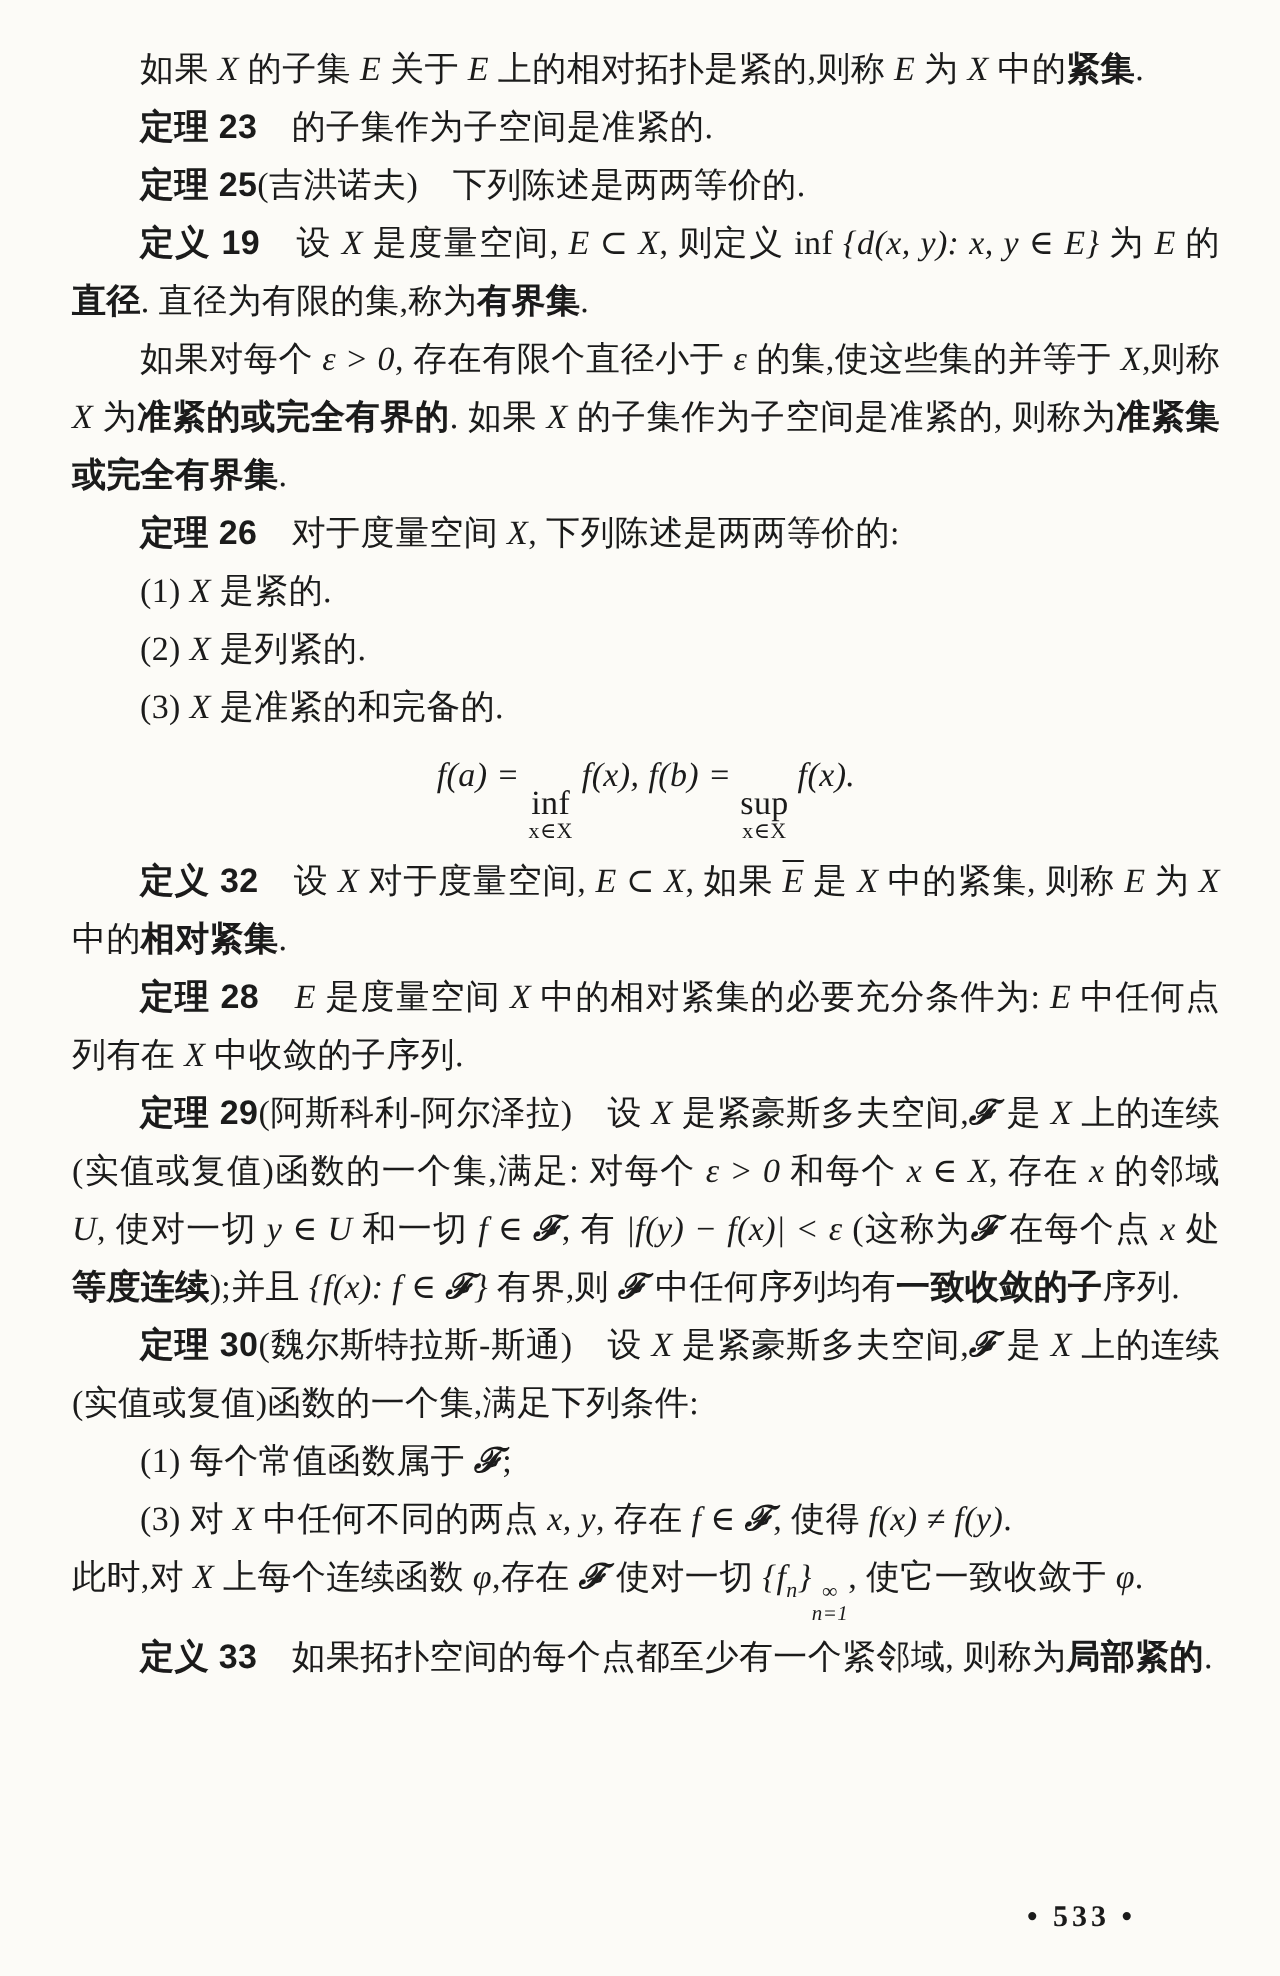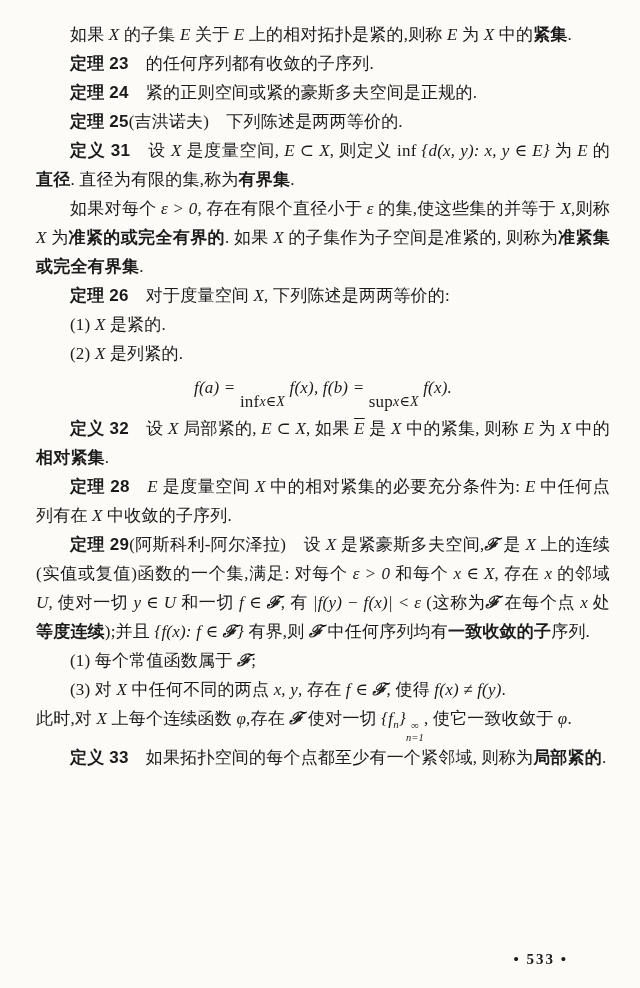--- a/index.html
+++ b/index.html
@@ -31,62 +31,63 @@
   }
   .b{
     font-weight:700;
     font-family:"Liberation Sans","DejaVu Sans",sans-serif;
   }
   .i{font-style:italic;}
   .scr{font-style:italic;font-weight:600;}
   .over{text-decoration:overline;}
   sub,sup{font-size:11px;line-height:0;}
   .limop{
-    display:inline-flex;flex-direction:row;align-items:center;
+    display:inline-flex;flex-direction:column;align-items:center;
     vertical-align:-0.85em;line-height:1.05;
   }
   .limop .op{font-size:17px;font-style:normal;}
-  .limop .under{font-size:14px;font-style:italic;}
+  .limop .under{font-size:11px;}
   .stk{
     display:inline-flex;flex-direction:column;align-items:center;
     vertical-align:-0.45em;line-height:1.1;font-size:10.5px;font-style:italic;
   }
   .page-number{
     position:absolute;
     right:72px;bottom:20px;
     font-size:15px;
     font-weight:700;
     letter-spacing:2px;
     margin-top:28px;
   }
 </style>
 </head>
 <body>
 
 <div class="page">
   <div>
       <p class="para indent"><span>如果 </span><span class="i">X</span><span> 的子集 </span><span class="i">E</span><span> 关于 </span><span class="i">E</span><span> 上的相对拓扑是紧的,则称 </span><span class="i">E</span><span> 为 </span><span class="i">X</span><span> 中的</span><span class="b">紧集</span><span>.</span></p>
-      <p class="para indent"><span class="b">定理 23</span><span>　的任何序列都有收敛的子序列.</span></p>
-      <p class="para indent"><span class="b">定理 24</span><span>　紧的正则空间或紧的豪斯多夫空间是正规的.</span></p>
+      <p class="para indent"><span class="b">定理 23</span><span>　的子集作为子空间是准紧的.</span></p>
       <p class="para indent"><span class="b">定理 25</span><span>(吉洪诺夫)　下列陈述是两两等价的.</span></p>
-      <p class="para indent"><span class="b">定义 31</span><span>　设 </span><span class="i">X</span><span> 是度量空间, </span><span class="i">E ⊂ X</span><span>, 则定义 inf </span><span class="i">{d(x, y): x, y ∈ E}</span><span> 为 </span><span class="i">E</span><span> 的</span><span class="b">直径</span><span>. 直径为有限的集,称为</span><span class="b">有界集</span><span>.</span></p>
+      <p class="para indent"><span class="b">定义 19</span><span>　设 </span><span class="i">X</span><span> 是度量空间, </span><span class="i">E ⊂ X</span><span>, 则定义 inf </span><span class="i">{d(x, y): x, y ∈ E}</span><span> 为 </span><span class="i">E</span><span> 的</span><span class="b">直径</span><span>. 直径为有限的集,称为</span><span class="b">有界集</span><span>.</span></p>
       <p class="para indent"><span>如果对每个 </span><span class="i">ε &gt; 0</span><span>, 存在有限个直径小于 </span><span class="i">ε</span><span> 的集,使这些集的并等于 </span><span class="i">X</span><span>,则称 </span><span class="i">X</span><span> 为</span><span class="b">准紧的或完全有界的</span><span>. 如果 </span><span class="i">X</span><span> 的子集作为子空间是准紧的, 则称为</span><span class="b">准紧集或完全有界集</span><span>.</span></p>
       <p class="para indent"><span class="b">定理 26</span><span>　对于度量空间 </span><span class="i">X</span><span>, 下列陈述是两两等价的:</span></p>
       <p class="para indent"><span>(1) </span><span class="i">X</span><span> 是紧的.</span></p>
       <p class="para indent"><span>(2) </span><span class="i">X</span><span> 是列紧的.</span></p>
+      <p class="para indent"><span>(3) </span><span class="i">X</span><span> 是准紧的和完备的.</span></p>
       <p class="para formula"><span class="i">f(a) = </span><span class="limop">
           <span class="op">inf</span>
           <span class="under">x∈X</span>
         </span><span class="i"> f(x),  f(b) = </span><span class="limop">
           <span class="op">sup</span>
           <span class="under">x∈X</span>
         </span><span class="i"> f(x).</span></p>
-      <p class="para indent"><span class="b">定义 32</span><span>　设 </span><span class="i">X</span><span> 局部紧的, </span><span class="i">E ⊂ X</span><span>, 如果 </span><span class="i over">E</span><span> 是 </span><span class="i">X</span><span> 中的紧集, 则称 </span><span class="i">E</span><span> 为 </span><span class="i">X</span><span> 中的</span><span class="b">相对紧集</span><span>.</span></p>
+      <p class="para indent"><span class="b">定义 32</span><span>　设 </span><span class="i">X</span><span> 对于度量空间, </span><span class="i">E ⊂ X</span><span>, 如果 </span><span class="i over">E</span><span> 是 </span><span class="i">X</span><span> 中的紧集, 则称 </span><span class="i">E</span><span> 为 </span><span class="i">X</span><span> 中的</span><span class="b">相对紧集</span><span>.</span></p>
       <p class="para indent"><span class="b">定理 28</span><span>　</span><span class="i">E</span><span> 是度量空间 </span><span class="i">X</span><span> 中的相对紧集的必要充分条件为: </span><span class="i">E</span><span> 中任何点列有在 </span><span class="i">X</span><span> 中收敛的子序列.</span></p>
       <p class="para indent"><span class="b">定理 29</span><span>(阿斯科利-阿尔泽拉)　设 </span><span class="i">X</span><span> 是紧豪斯多夫空间,</span><span class="scr">ℱ</span><span> 是 </span><span class="i">X</span><span> 上的连续(实值或复值)函数的一个集,满足: 对每个 </span><span class="i">ε &gt; 0</span><span> 和每个 </span><span class="i">x ∈ X</span><span>, 存在 </span><span class="i">x</span><span> 的邻域 </span><span class="i">U</span><span>, 使对一切 </span><span class="i">y ∈ U</span><span> 和一切 </span><span class="i">f ∈ </span><span class="scr">ℱ</span><span>, 有 </span><span class="i">|f(y) − f(x)| &lt; ε</span><span> (这称为</span><span class="scr">ℱ</span><span> 在每个点 </span><span class="i">x</span><span> 处</span><span class="b">等度连续</span><span>);并且 </span><span class="i">{f(x): f ∈ </span><span class="scr">ℱ</span><span class="i">}</span><span> 有界,则 </span><span class="scr">ℱ</span><span> 中任何序列均有</span><span class="b">一致收敛的子</span><span>序列.</span></p>
+      <p class="para indent"><span class="b">定理 30</span><span>(魏尔斯特拉斯-斯通)　设 </span><span class="i">X</span><span> 是紧豪斯多夫空间,</span><span class="scr">ℱ</span><span> 是 </span><span class="i">X</span><span> 上的连续(实值或复值)函数的一个集,满足下列条件:</span></p>
       <p class="para indent"><span>(1) 每个常值函数属于 </span><span class="scr">ℱ</span><span>;</span></p>
       <p class="para indent"><span>(3) 对 </span><span class="i">X</span><span> 中任何不同的两点 </span><span class="i">x, y</span><span>, 存在 </span><span class="i">f ∈ </span><span class="scr">ℱ</span><span>, 使得 </span><span class="i">f(x) ≠ f(y)</span><span>.</span></p>
       <p class="para"><span>此时,对 </span><span class="i">X</span><span> 上每个连续函数 </span><span class="i">φ</span><span>,存在 </span><span class="scr">ℱ</span><span> 使对一切 </span><span class="i">{f</span><sub class="i">n</sub><span class="i">}</span><span class="stk">
           <span>∞</span>
           <span>n=1</span>
         </span><span>, 使它一致收敛于 </span><span class="i">φ</span><span>.</span></p>
       <p class="para indent"><span class="b">定义 33</span><span>　如果拓扑空间的每个点都至少有一个紧邻域, 则称为</span><span class="b">局部紧的</span><span>.</span></p>
       <p class="para indent"></p>
     </div>
   <div class="page-number">• 533 •</div>

